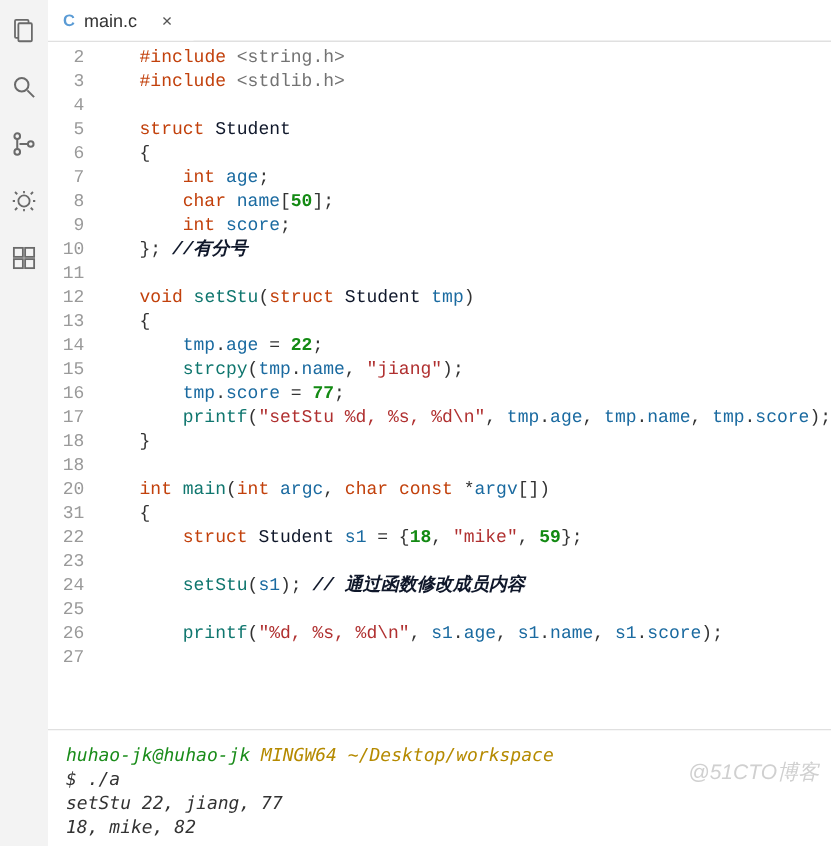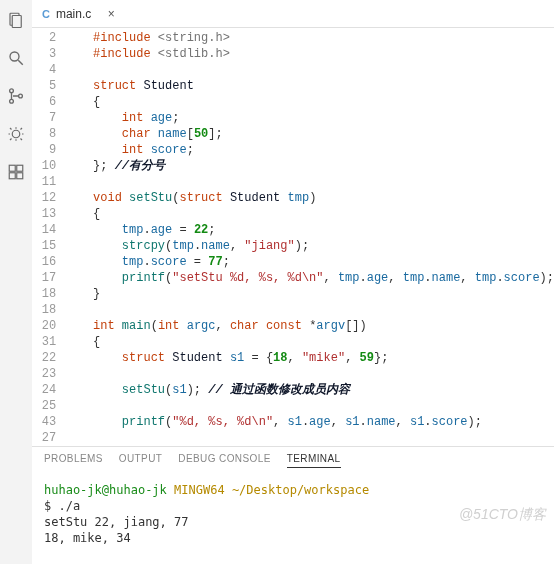--- a/index.html
+++ b/index.html
@@ -24,21 +24,21 @@
 .str { color:#b03030; }
 .punc { color:#333; }
 .prop { color:#1a6aa0; }
 .var { color:#1a6aa0; }
 .cmt { color:#0f172a; font-style:italic;font-weight:bold; }
 .inc { color:#737373; }
 .panel { border-top:1px solid #e0e0e0; display:flex; flex-direction:column; }
 .panel-tabs { display:flex; gap:16px; padding:6px 12px; font-family:'Segoe UI',sans-serif; font-size:10px; color:#888; letter-spacing:.4px; }
 .panel-tab { cursor:pointer; }
 .panel-tab.active { color:#333; border-bottom:1px solid #333; padding-bottom:3px; }
-.terminal { padding:8px 12px 18px; font-family:Consolas,monospace; font-size:12px; background:#fff; line-height:16px; }
+.terminal { padding:8px 12px 5px; font-family:Consolas,monospace; font-size:12px; background:#fff; line-height:16px;font-style:italic; }
 .user { color:#1a8c1a; }
 .path { color:#b58a00; }
 .watermark { position:absolute; right:8px; bottom:40px; color:#d0d0d0; font-family:'Segoe UI',sans-serif; font-size:14px; font-style:italic; pointer-events:none; }
 </style>
 </head>
 <body>
 
 <div class="root">
   <div class="activitybar">
     <div class="ab-icon">
@@ -105,36 +105,30 @@
           <div class="ln">16</div>
           <div class="ln">17</div>
           <div class="ln">18</div>
           <div class="ln">18</div>
           <div class="ln">20</div>
           <div class="ln">31</div>
           <div class="ln">22</div>
           <div class="ln">23</div>
           <div class="ln">24</div>
           <div class="ln">25</div>
-          <div class="ln">43</div>
+          <div class="ln">26</div>
           <div class="ln">27</div>
         </div>
       <div class="code" id="code"><div class="cl">    <span class="kw">#include</span> <span class="inc">&lt;string.h&gt;</span></div><div class="cl">    <span class="kw">#include</span> <span class="inc">&lt;stdlib.h&gt;</span></div><div class="cl"> </div><div class="cl">    <span class="kw">struct</span> <span class="type">Student</span></div><div class="cl">    <span class="punc">{</span></div><div class="cl">        <span class="kw">int</span> <span class="var">age</span><span class="punc">;</span></div><div class="cl">        <span class="kw">char</span> <span class="var">name</span><span class="punc">[</span><span class="num">50</span><span class="punc">];</span></div><div class="cl">        <span class="kw">int</span> <span class="var">score</span><span class="punc">;</span></div><div class="cl">    <span class="punc">};</span> <span class="cmt">//有分号</span></div><div class="cl"> </div><div class="cl">    <span class="kw">void</span> <span class="fn">setStu</span><span class="punc">(</span><span class="kw">struct</span> <span class="type">Student</span> <span class="var">tmp</span><span class="punc">)</span></div><div class="cl">    <span class="punc">{</span></div><div class="cl">        <span class="var">tmp</span><span class="punc">.</span><span class="prop">age</span> = <span class="num">22</span><span class="punc">;</span></div><div class="cl">        <span class="fn">strcpy</span><span class="punc">(</span><span class="var">tmp</span><span class="punc">.</span><span class="var">name</span><span class="punc">, </span><span class="str">"jiang"</span><span class="punc">);</span></div><div class="cl">        <span class="var">tmp</span><span class="punc">.</span><span class="prop">score</span> = <span class="num">77</span><span class="punc">;</span></div><div class="cl">        <span class="fn">printf</span><span class="punc">(</span><span class="str">"setStu %d, %s, %d\n"</span>, <span class="var">tmp</span><span class="punc">.</span><span class="prop">age</span>, <span class="var">tmp</span><span class="punc">.</span><span class="prop">name</span>, <span class="var">tmp</span><span class="punc">.</span><span class="prop">score</span><span class="punc">);</span></div><div class="cl">    <span class="punc">}</span></div><div class="cl"> </div><div class="cl">    <span class="kw">int</span> <span class="fn">main</span><span class="punc">(</span><span class="kw">int</span> <span class="var">argc</span>, <span class="kw">char</span> <span class="kw">const</span> *<span class="var">argv</span><span class="punc">[])</span></div><div class="cl">    <span class="punc">{</span></div><div class="cl">        <span class="kw">struct</span> <span class="type">Student</span> <span class="var">s1</span> = <span class="punc">{</span><span class="num">18</span>, <span class="str">"mike"</span>, <span class="num">59</span><span class="punc">};</span></div><div class="cl"> </div><div class="cl">        <span class="fn">setStu</span><span class="punc">(</span><span class="var">s1</span><span class="punc">);</span> <span class="cmt">// 通过函数修改成员内容</span></div><div class="cl"> </div><div class="cl">        <span class="fn">printf</span><span class="punc">(</span><span class="str">"%d, %s, %d\n"</span>, <span class="var">s1</span><span class="punc">.</span><span class="prop">age</span>, <span class="var">s1</span><span class="punc">.</span><span class="prop">name</span>, <span class="var">s1</span><span class="punc">.</span><span class="prop">score</span><span class="punc">);</span></div><div class="cl"> </div></div>
     </div>
 
     <div class="panel">
-      <div class="panel-tabs">
-        <span class="panel-tab">PROBLEMS</span>
-        <span class="panel-tab">OUTPUT</span>
-        <span class="panel-tab">DEBUG CONSOLE</span>
-        <span class="panel-tab active">TERMINAL</span>
-      </div>
       <div class="terminal">
         <div><span class="user">huhao-jk@huhao-jk</span> <span style="color:#b58a00">MINGW64</span> <span class="path">~/Desktop/workspace</span></div>
         <div>$ ./a</div>
         <div>setStu 22, jiang, 77</div>
-        <div>18, mike, 34</div>
+        <div>18, mike, 82</div>
       </div>
     </div>
   </div>
 </div>
 
 <div class="watermark">@51CTO博客</div>
 
 </body></html>

